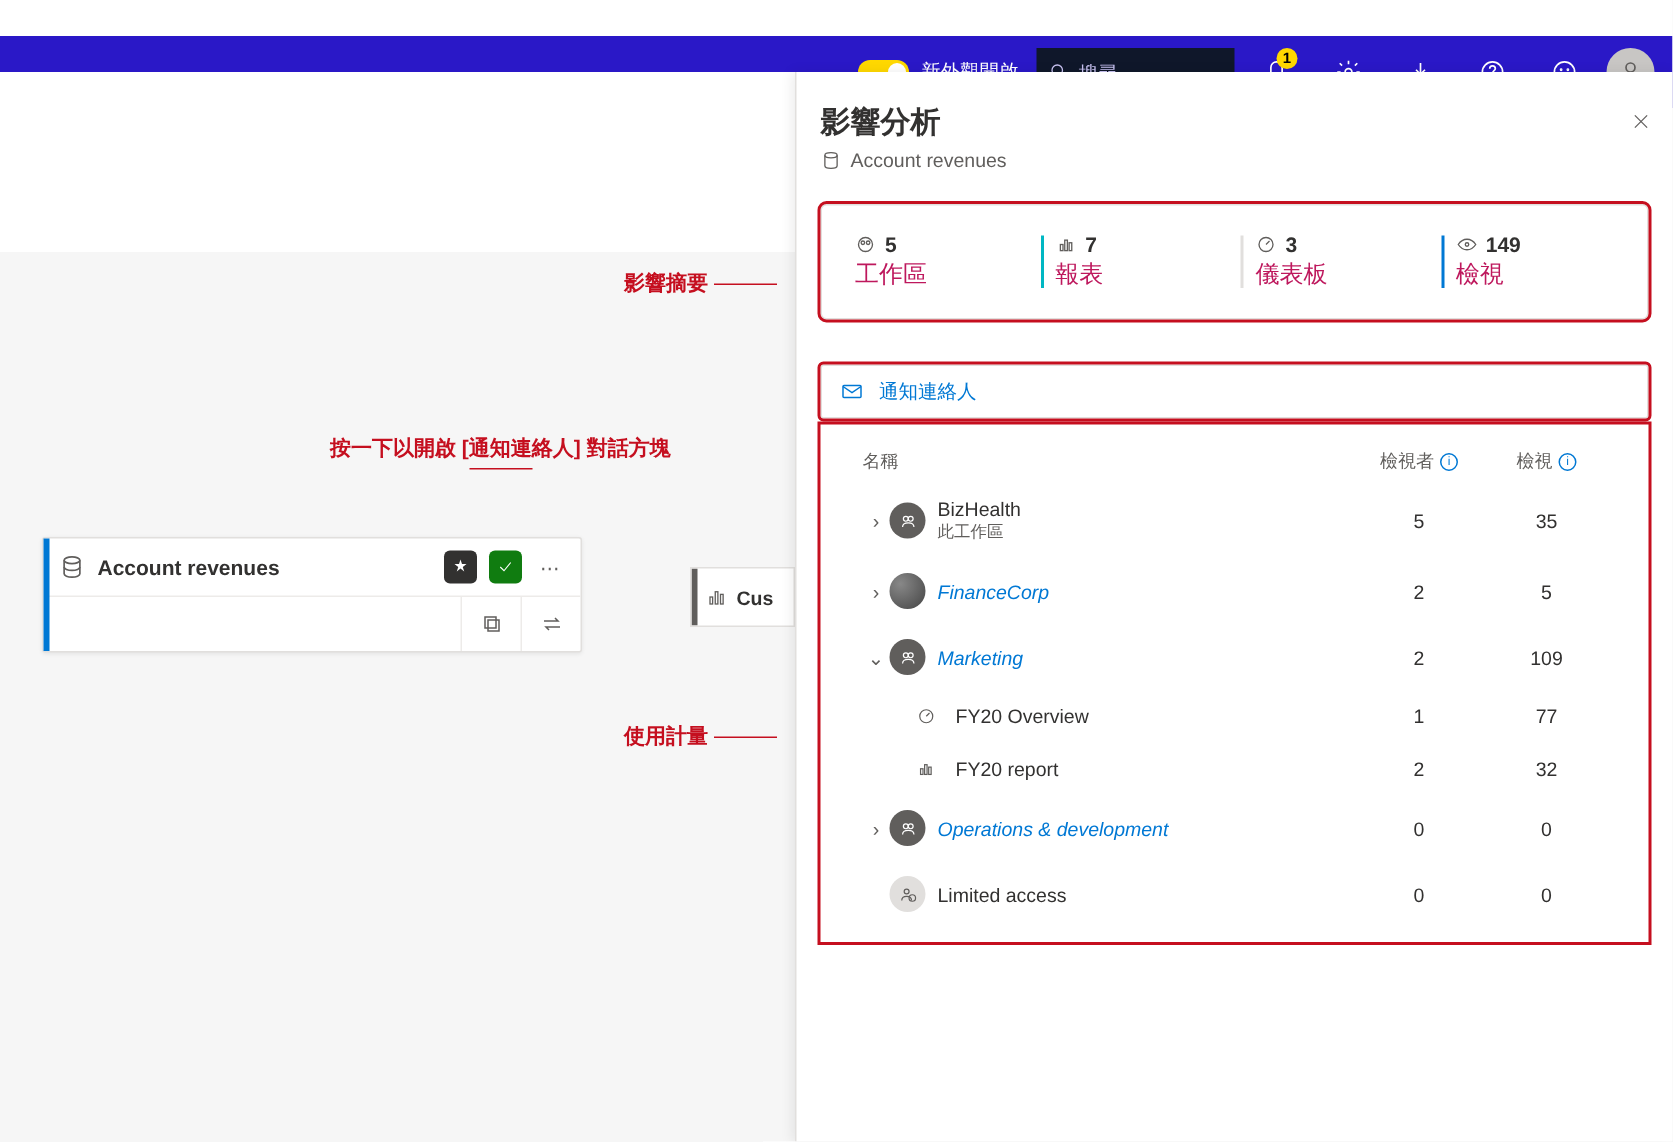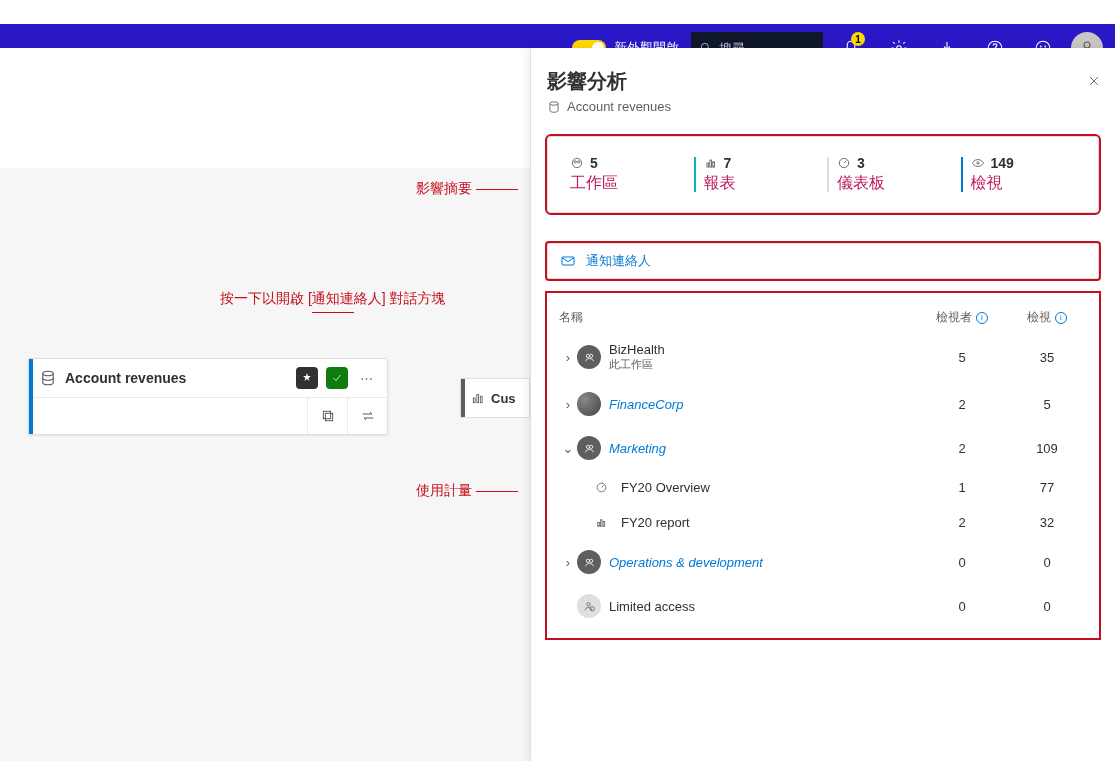--- a/index.html
+++ b/index.html
@@ -30,21 +30,21 @@
 .chip.green { background: #107c10; }
 .chip.dark { background: #323130; }
 .node-sub { display: flex; align-items: center; gap: 6px; padding: 0 10px 10px 34px; color: #605e5c; font-size: 12px; }
 .node-footer { display: flex; justify-content: flex-end; border-top: 1px solid #edebe9; }
 .node-footer-btn { width: 40px; height: 36px; display: flex; align-items: center; justify-content: center; border-left: 1px solid #edebe9; color: #605e5c; cursor:pointer; }
 
 .node-card2 { position: absolute; left: 460px; top: 330px; width: 70px; height: 40px; background: #fff; border: 1px solid #e1dfdd; display:flex; align-items:center; padding-left:10px; gap:6px; overflow:hidden; }
 .node-card2 .accent { position: absolute; left: 0; top: 0; bottom: 0; width: 4px; background: #605e5c; }
 
 
-.callout { position: absolute; color: #c50f1f; font-size: 14px; font-weight: 400; display:flex; align-items:center; gap:4px; }
+.callout { position: absolute; color: #c50f1f; font-size: 14px; font-weight: 700; display:flex; align-items:center; gap:4px; }
 .callout .line { height: 1px; background: #c50f1f; }
 
 
 .panel { position: absolute; right: 0; top: 48px; bottom: 0; width: 585px; background: #fff; border-left: 1px solid #e1dfdd; box-shadow: -2px 0 8px rgba(0,0,0,0.08); padding: 20px 16px; overflow-y:auto; }
 .panel-close { position: absolute; right: 14px; top: 26px; cursor: pointer; color: #605e5c; }
 .panel-title { font-size: 20px; font-weight: 600; margin-bottom: 4px; }
 .panel-sub { display: flex; align-items: center; gap: 6px; color: #605e5c; font-size: 13px; margin-bottom: 22px; }
 
 .summary-card { border: 1px solid #e1dfdd; border-radius: 4px; padding: 18px 8px; display: flex; box-shadow: 0 1px 3px rgba(0,0,0,0.04); position: relative; }
 .summary-card.red-outline { outline: 2px solid #c50f1f; }
@@ -53,21 +53,21 @@
 .summary-item:first-child::before { display: none; }
 .summary-item.divider-blue::before { background: #0078d4; }
 .summary-item.divider-teal::before { background: #00b7c3; }
 .summary-row1 { display: flex; align-items: center; gap: 6px; font-weight: 600; font-size: 14px; }
 .summary-row1 svg { width:14px; height:14px; color:#605e5c; }
 .summary-row2 { font-size: 16px; color: #be185d; margin-top: 2px; }
 
 .notify-btn { margin-top: 30px; border: 1px solid #e1dfdd; border-radius: 2px; padding: 8px 12px; display: flex; align-items: center; gap: 10px; color: #0078d4; cursor:pointer; }
 .notify-btn.red-outline { outline: 2px solid #c50f1f; }
 
-.table-wrap { margin-top: 14px; outline: 2px solid #c50f1f; padding: 10px 4px; }
+.table-wrap { margin-top: 4px; outline: 2px solid #c50f1f; padding: 10px 20px; }
 .thead { display: flex; padding: 6px 8px; color: #605e5c; font-size: 12px; }
 .th-name { flex: 1; }
 .th-v1 { width: 90px; text-align: center; display:flex; align-items:center; justify-content:center; gap:4px;}
 .th-v2 { width: 80px; text-align: center; display:flex; align-items:center; justify-content:center; gap:4px;}
 .info-circle { width:12px; height:12px; border:1px solid #0078d4; border-radius:50%; display:inline-flex; align-items:center; justify-content:center; font-size:8px; color:#0078d4; }
 
 .trow { display: flex; align-items: center; padding: 10px 8px; }
 .expander { width: 18px; color: #605e5c; cursor:pointer; display:flex; justify-content:center; }
 .row-icon { width: 24px; height: 24px; border-radius: 50%; background: #605e5c; display: flex; align-items: center; justify-content: center; margin-right: 8px; }
 .row-icon svg { width:13px; height:13px; color:#fff; }

